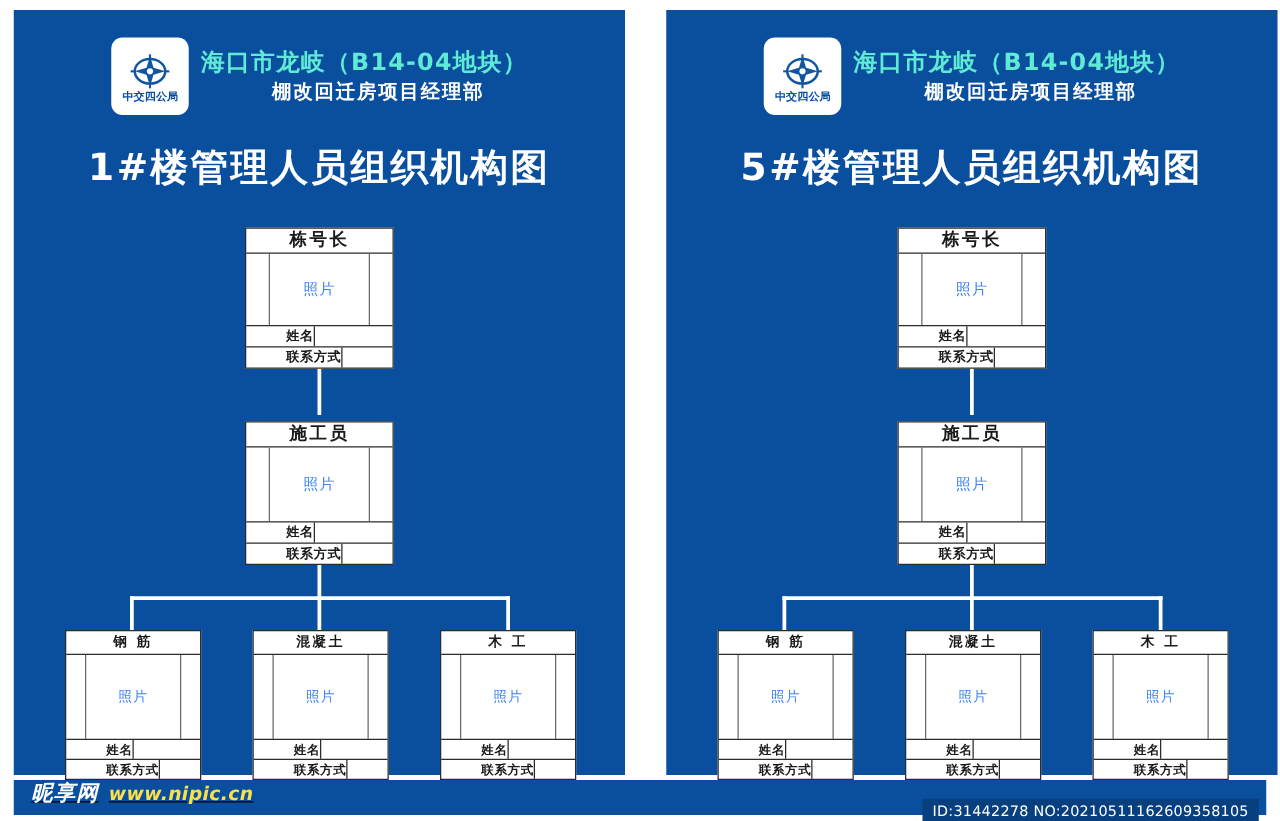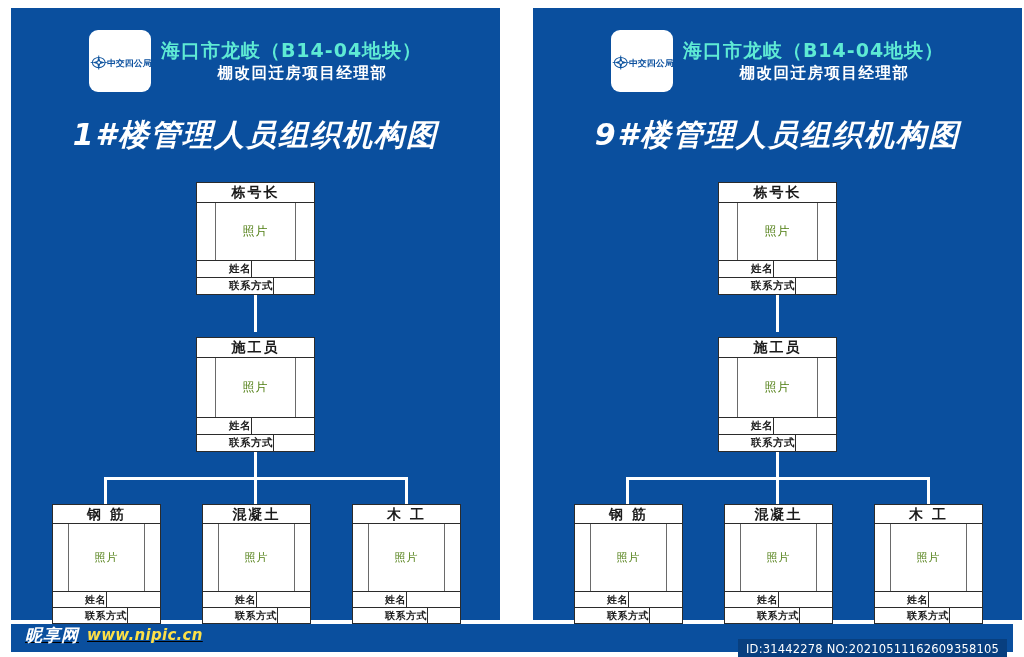--- a/index.html
+++ b/index.html
@@ -28,21 +28,21 @@
   .hdr{
     position:absolute;left:0;top:22px;width:100%;
     display:flex;align-items:center;justify-content:center;
   }
   .logo{
     width:62px;height:62px;
     background:#ffffff;
     border-radius:9px;
     margin-right:10px;
     flex:0 0 auto;
-    display:flex;flex-direction:row;align-items:center;justify-content:center;
+    display:flex;flex-direction:column;align-items:center;justify-content:center;
     box-sizing:border-box;
     padding-top:3px;
   }
   .logo-mark{width:38px;height:30px;display:block;}
   .logo-txt{
     font-size:8.5px;
     color:#0a4f9e;
     font-weight:bold;
     letter-spacing:0px;
     line-height:1;
@@ -57,21 +57,20 @@
   }
   .hdr-l2{
     color:#ffffff;font-weight:bold;font-size:15.5px;
     letter-spacing:1.5px;line-height:1.2;white-space:nowrap;margin-top:3px;margin-left:22px;
   }
   .big-title{
     position:absolute;left:0;top:110px;width:100%;
     text-align:center;color:#ffffff;font-weight:bold;
     font-size:30px;letter-spacing:2px;white-space:nowrap;
     line-height:1.15;
-    font-style:italic;
   }
 
   
   .chart{position:absolute;left:0;top:4px;width:489px;height:648px;}
   .conn{position:absolute;background:#ffffff;}
 
   .node{
     position:absolute;
     background:#ffffff;
     border:1.5px solid #2b2b2b;
@@ -91,21 +90,21 @@
     flex:1 1 auto;
     display:flex;
     box-sizing:border-box;
   }
   .ph-side{flex:0 0 15%;}
   .ph-mid{
     flex:1 1 auto;
     border-left:1.2px solid #6a6a6a;
     border-right:1.2px solid #6a6a6a;
     display:flex;align-items:center;justify-content:center;
-    font-size:12px;color:#4d7c0f;letter-spacing:1px;
+    font-size:12px;color:#3b82f6;letter-spacing:1px;
     box-sizing:border-box;
   }
   .node-row{
     display:flex;
     height:17px;
     border-top:1.5px solid #2b2b2b;
     box-sizing:border-box;
   }
   .row-label{
     flex:0 0 42%;
@@ -113,21 +112,21 @@
     display:flex;align-items:center;justify-content:center;
     font-size:10.5px;font-weight:bold;color:#1a1a1a;
     letter-spacing:0.5px;
     box-sizing:border-box;
     white-space:nowrap;
     padding-left:32px;
   }
   .row-value{flex:1 1 auto;box-sizing:border-box;}
 
   
-  .node.small .node-title{height:19px;line-height:18px;font-size:14px;}
+  .node.small .node-title{height:19px;line-height:18px;font-size:11px;}
   .node.small .node-row{height:16px;}
   .node.small .row-label{font-size:10px;flex:0 0 38%;}
   .node.small .ph-side{flex:0 0 14%;}
   .node.small .ph-mid{font-size:11px;}
 
   
   .footer{
     position:absolute;left:11px;top:624px;
     width:1002px;height:28px;
     background:#0a4f9e;
@@ -293,21 +292,21 @@
           <rect x="32.5" y="14.1" width="4" height="1.8" fill="#10559f"></rect>
         </svg>
         <div class="logo-txt">中交四公局</div>
       </div>
       <div class="hdr-texts">
         <div class="hdr-l1">海口市龙岐（B14-04地块）</div>
         <div class="hdr-l2">棚改回迁房项目经理部</div>
       </div>
     </div>
 
-    <div class="big-title">9#楼管理人员组织机构图</div>
+    <div class="big-title">5#楼管理人员组织机构图</div>
 
     <div class="chart">
       <div class="conn" style="left:243px;top:282px;width:3px;height:38px;"></div>
       <div class="conn" style="left:243px;top:440px;width:3px;height:27px;"></div>
       <div class="conn" style="left:93px;top:465px;width:304px;height:3px;"></div>
       <div class="conn" style="left:93px;top:465px;width:3px;height:28px;"></div>
       <div class="conn" style="left:243px;top:465px;width:3px;height:28px;"></div>
       <div class="conn" style="left:394px;top:465px;width:3px;height:28px;"></div>
 
       <div class="node" style="left:185px;top:170px;width:119px;height:113px;">

